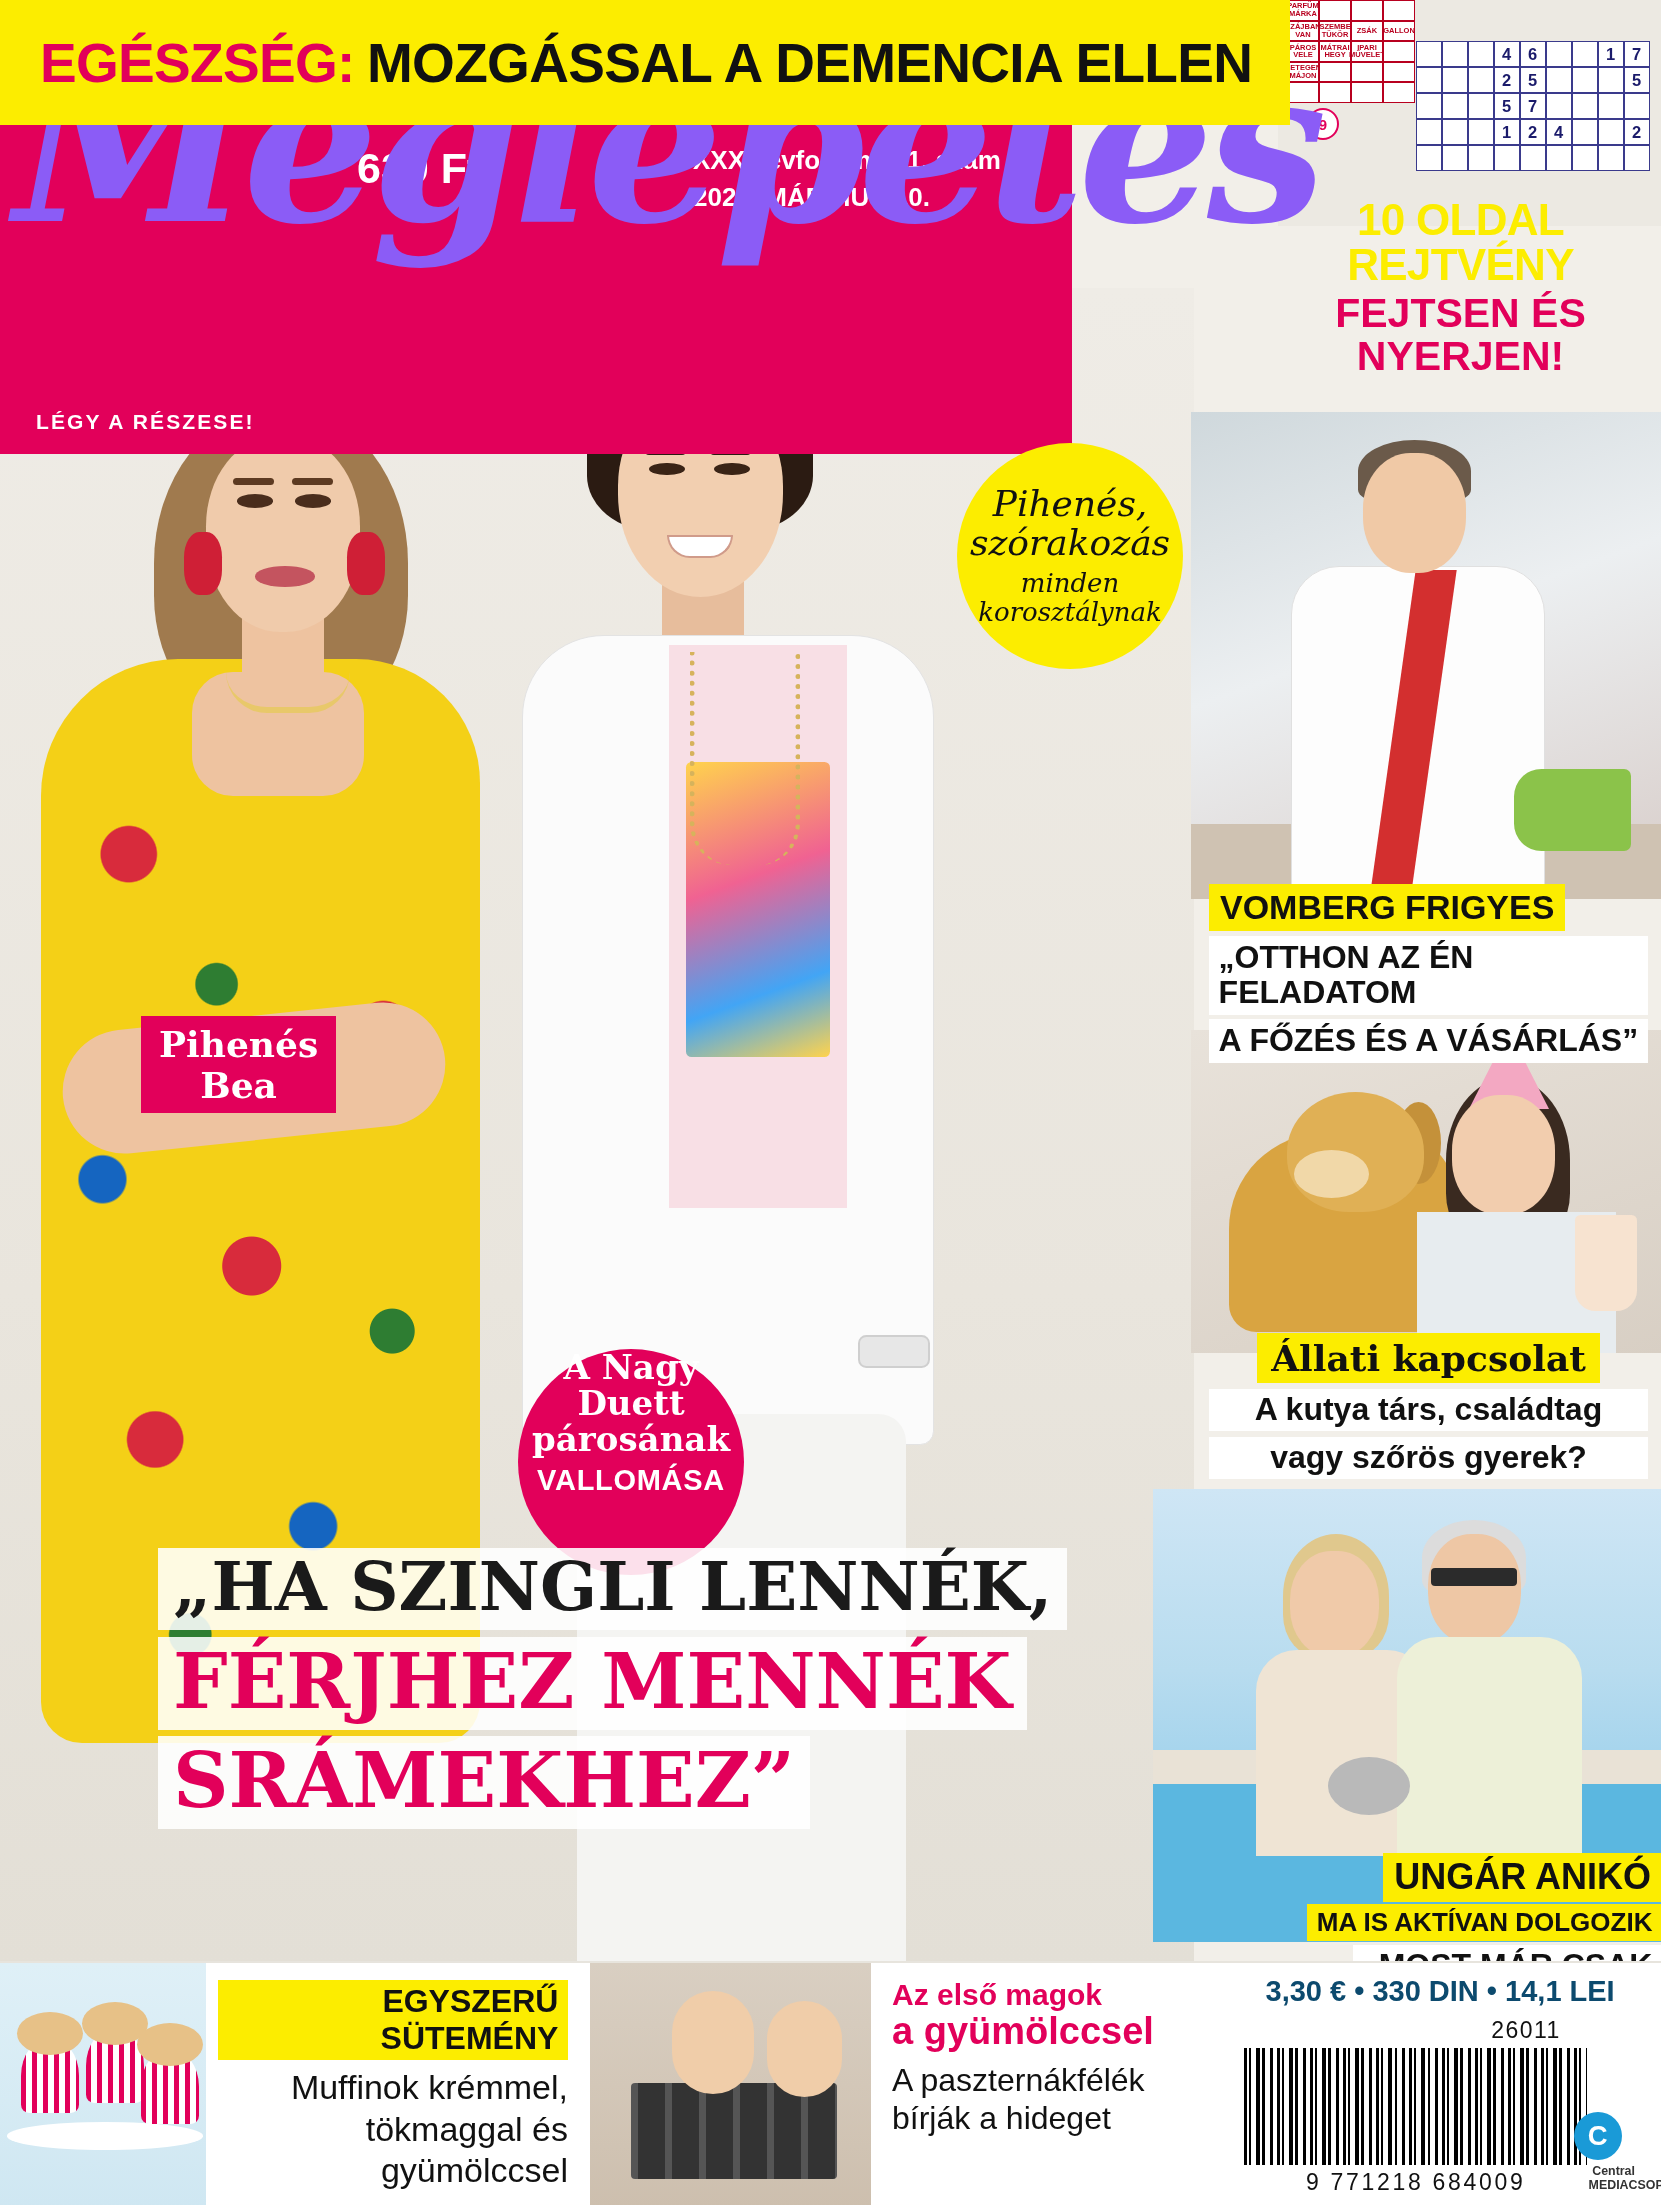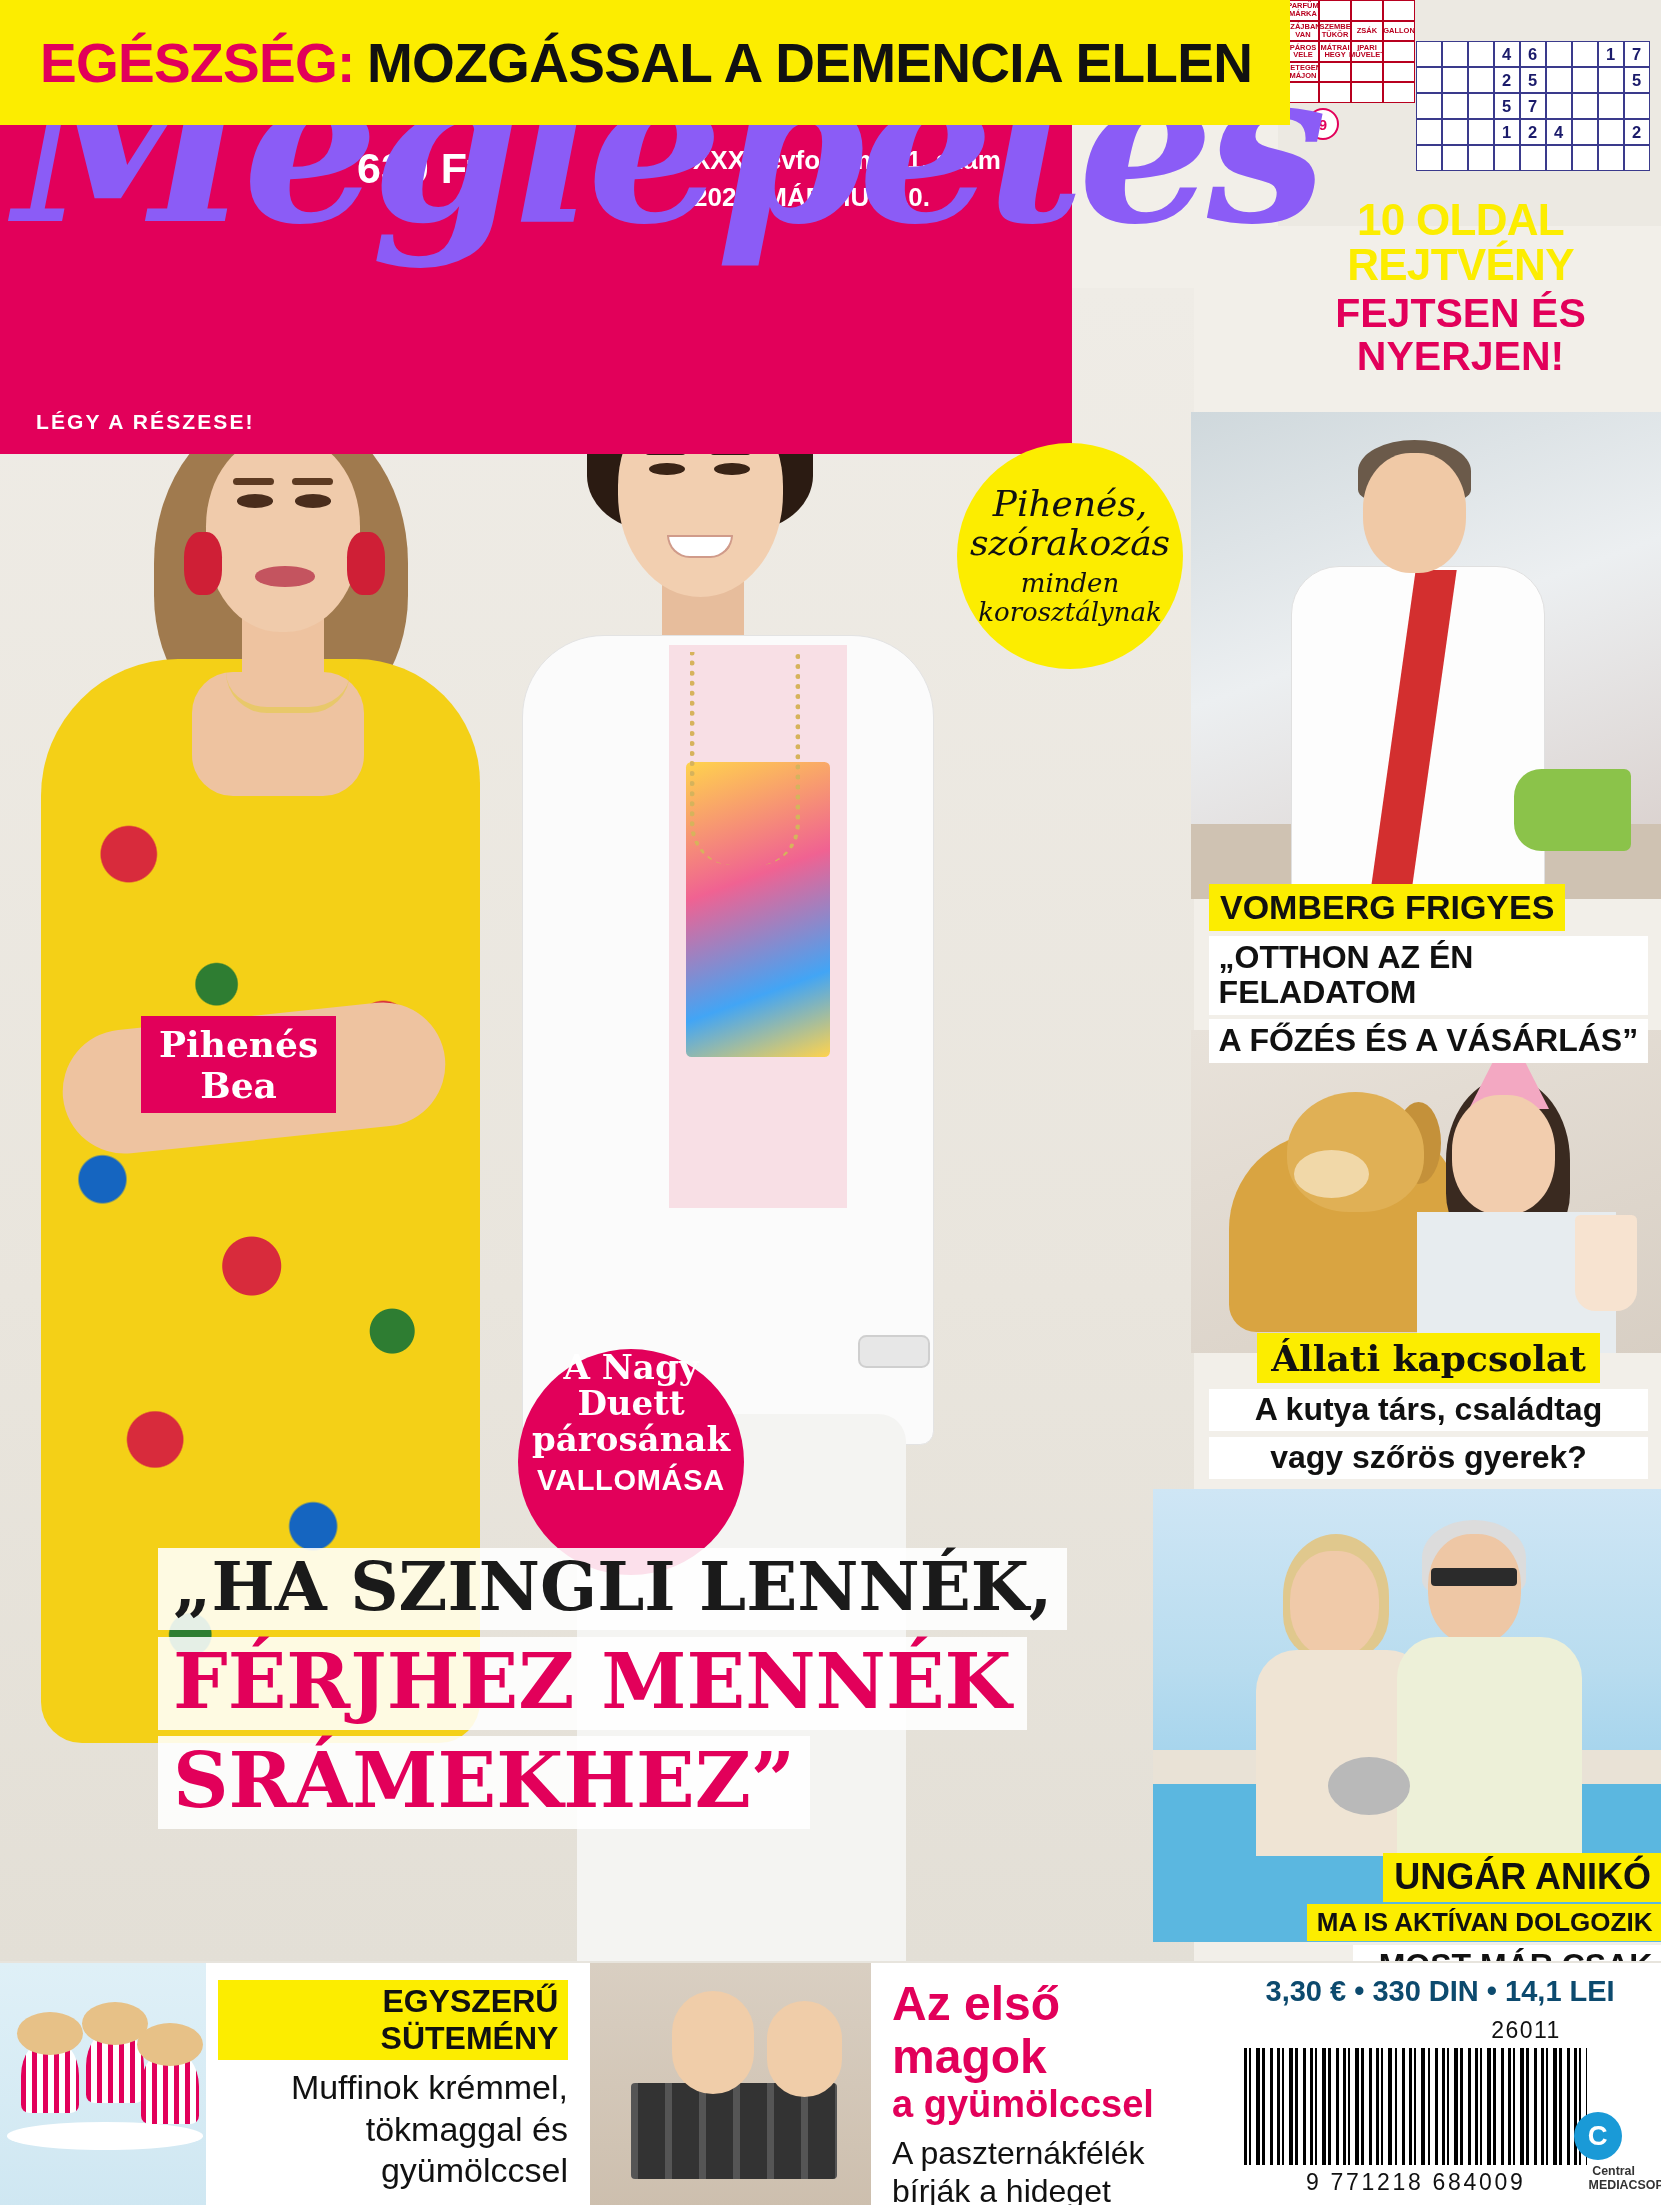--- a/index.html
+++ b/index.html
@@ -406,21 +406,21 @@
     overflow:hidden;
   }
   .tray { position:absolute; left:41px; top:120px; width:206px; height:96px; background:#3a3a3a; border-radius:4.1px;
           background-image: repeating-linear-gradient(90deg,#555 0 6.9px,#333 6.9px 34px), repeating-linear-gradient(0deg,#555 0 6.9px,#333 6.9px 32px);}
   .hand1 { position:absolute; left:82px; top:27.5px; width:82px; height:103px; border-radius:41px; background:#f0cda9;}
   .hand2 { position:absolute; left:177px; top:38px; width:75px; height:96px; border-radius:38px; background:#f0cda9;}
 
   .bs-seed-text {
     position:absolute; left:892px; top:15px; width:323px;
   }
-  .bs-seed-text .t1 { color:#e2005a; font-weight:bold; font-size:48px; line-height:1.1;}
+  .bs-seed-text .t1 { color:#e2005a; font-weight:bold; font-size:30px; line-height:1.1;}
   .bs-seed-text .t2 { color:#e2005a; font-weight:bold; font-size:38px; line-height:1.1;}
   .bs-seed-text .t3 { color:#111; font-size:32px; line-height:1.2; margin-top:8.2px;}
   .bs-seed-text .t4 { color:#111; font-size:32px; line-height:1.2;}
 
   .barcode-area {
     position:absolute; right:12.4px; top:5.5px; width:426px; height:237px;
   }
   .price-line {
     position:absolute; left:38px; top:6.9px; width:357px;
     text-align:center; font-weight:bold; font-size:29px; color:#0c4a6e;

